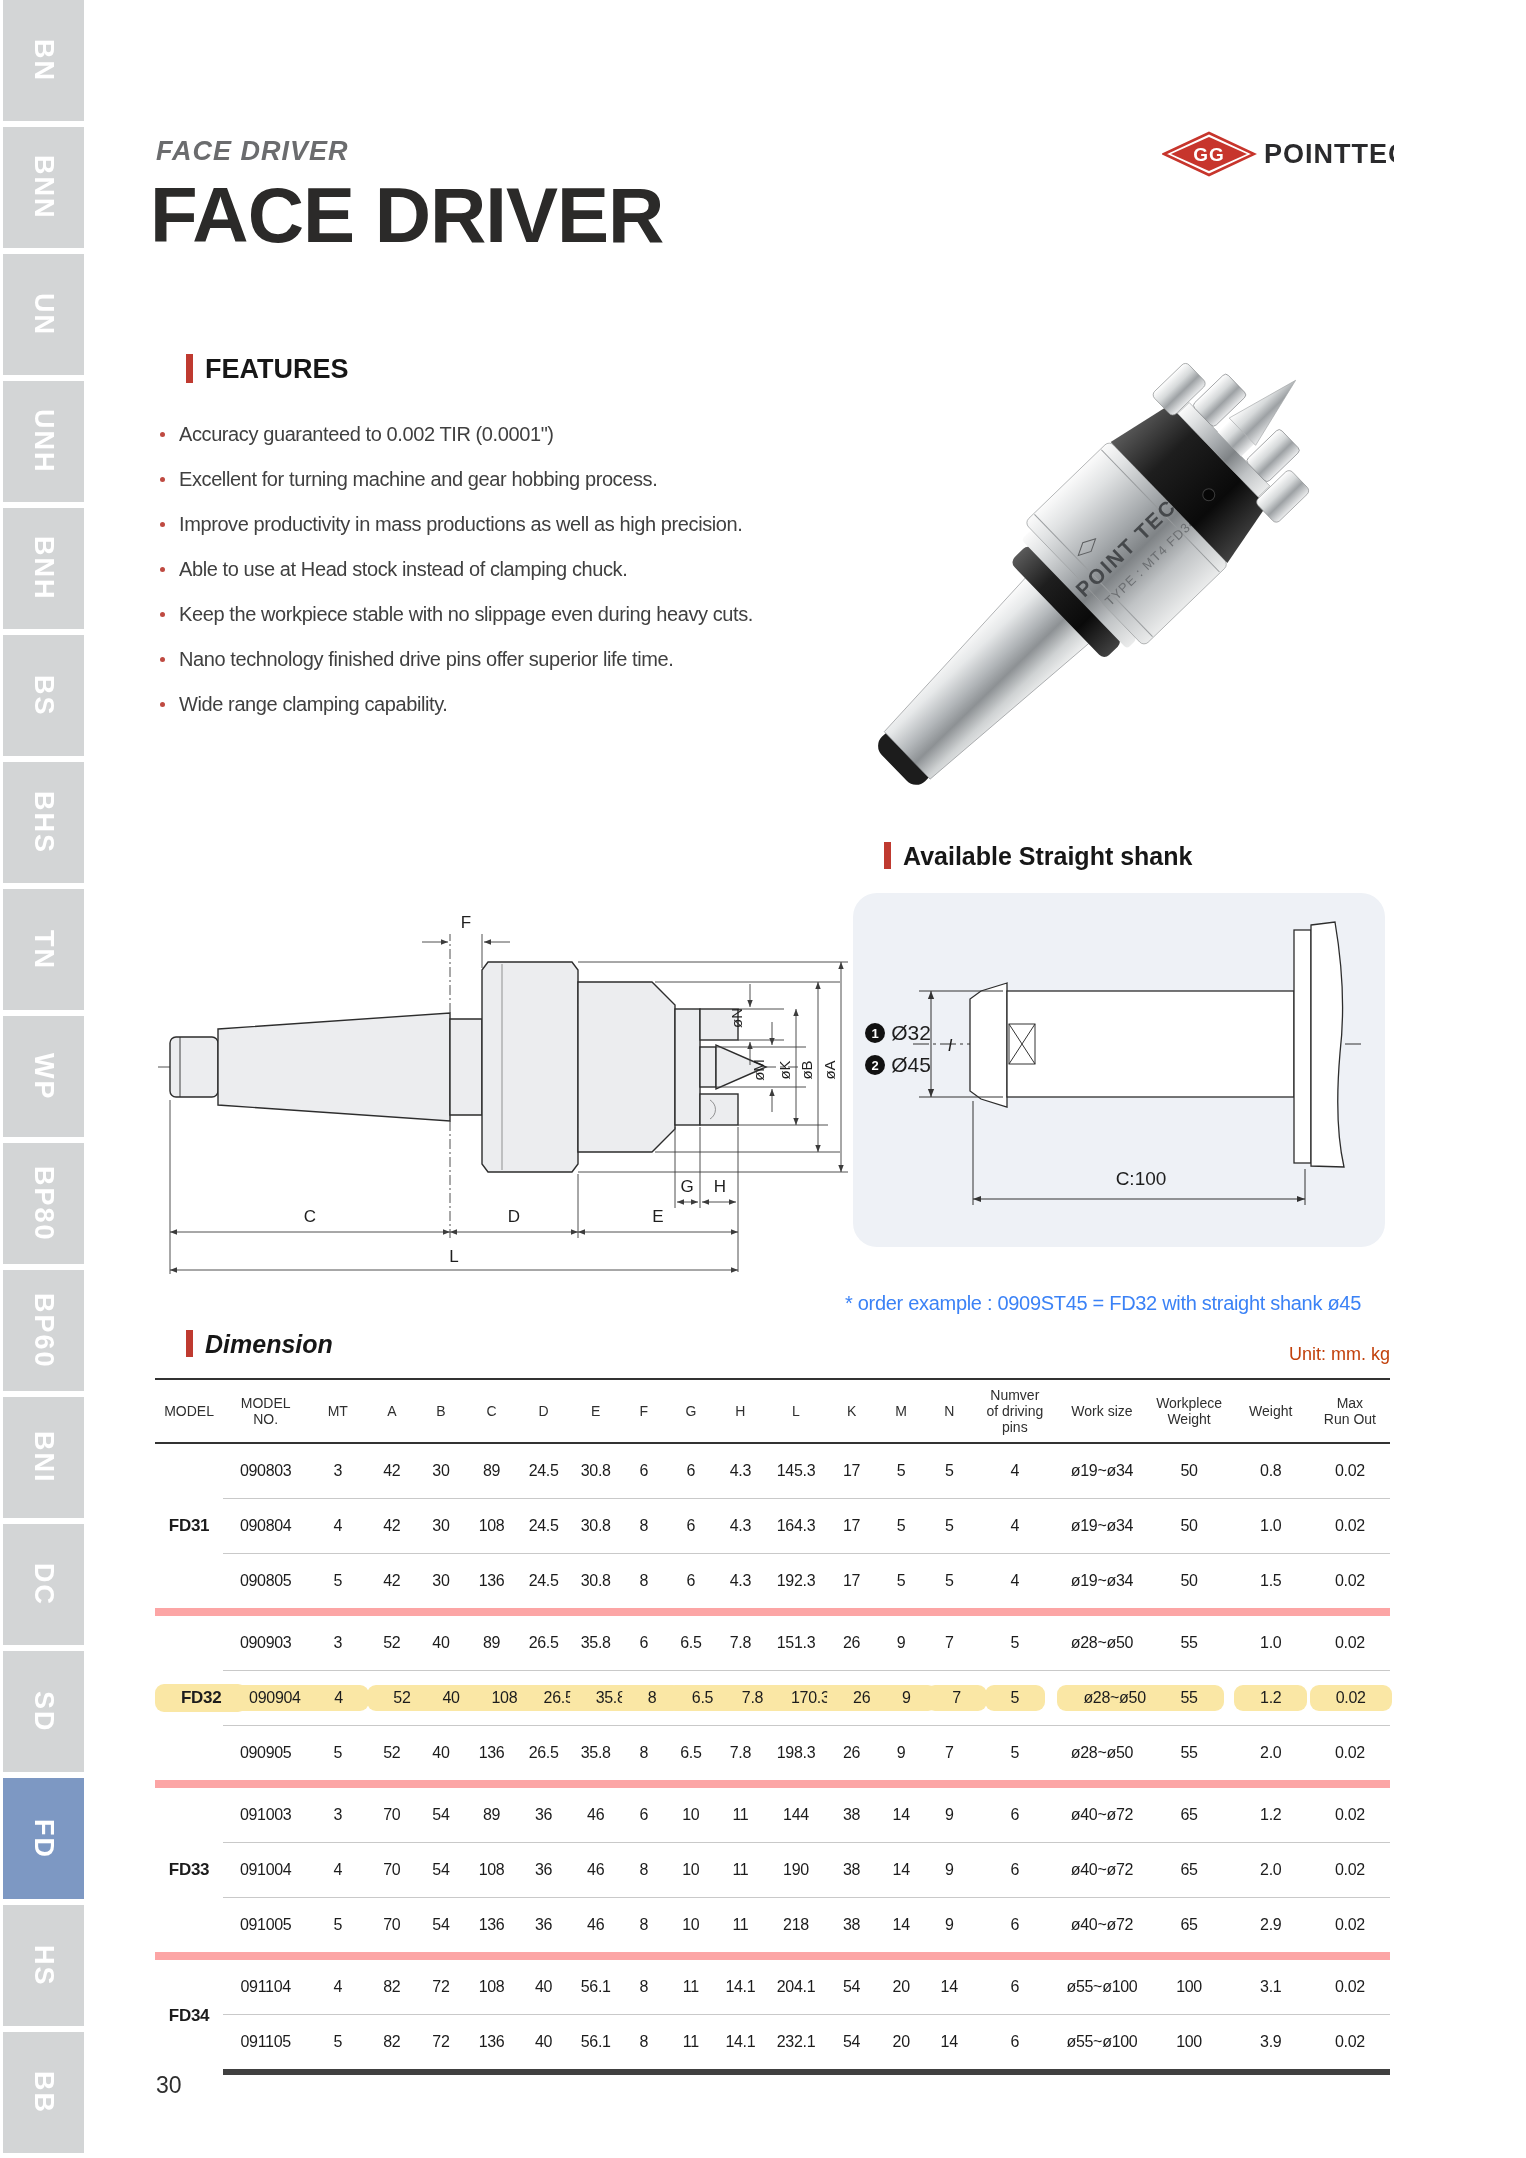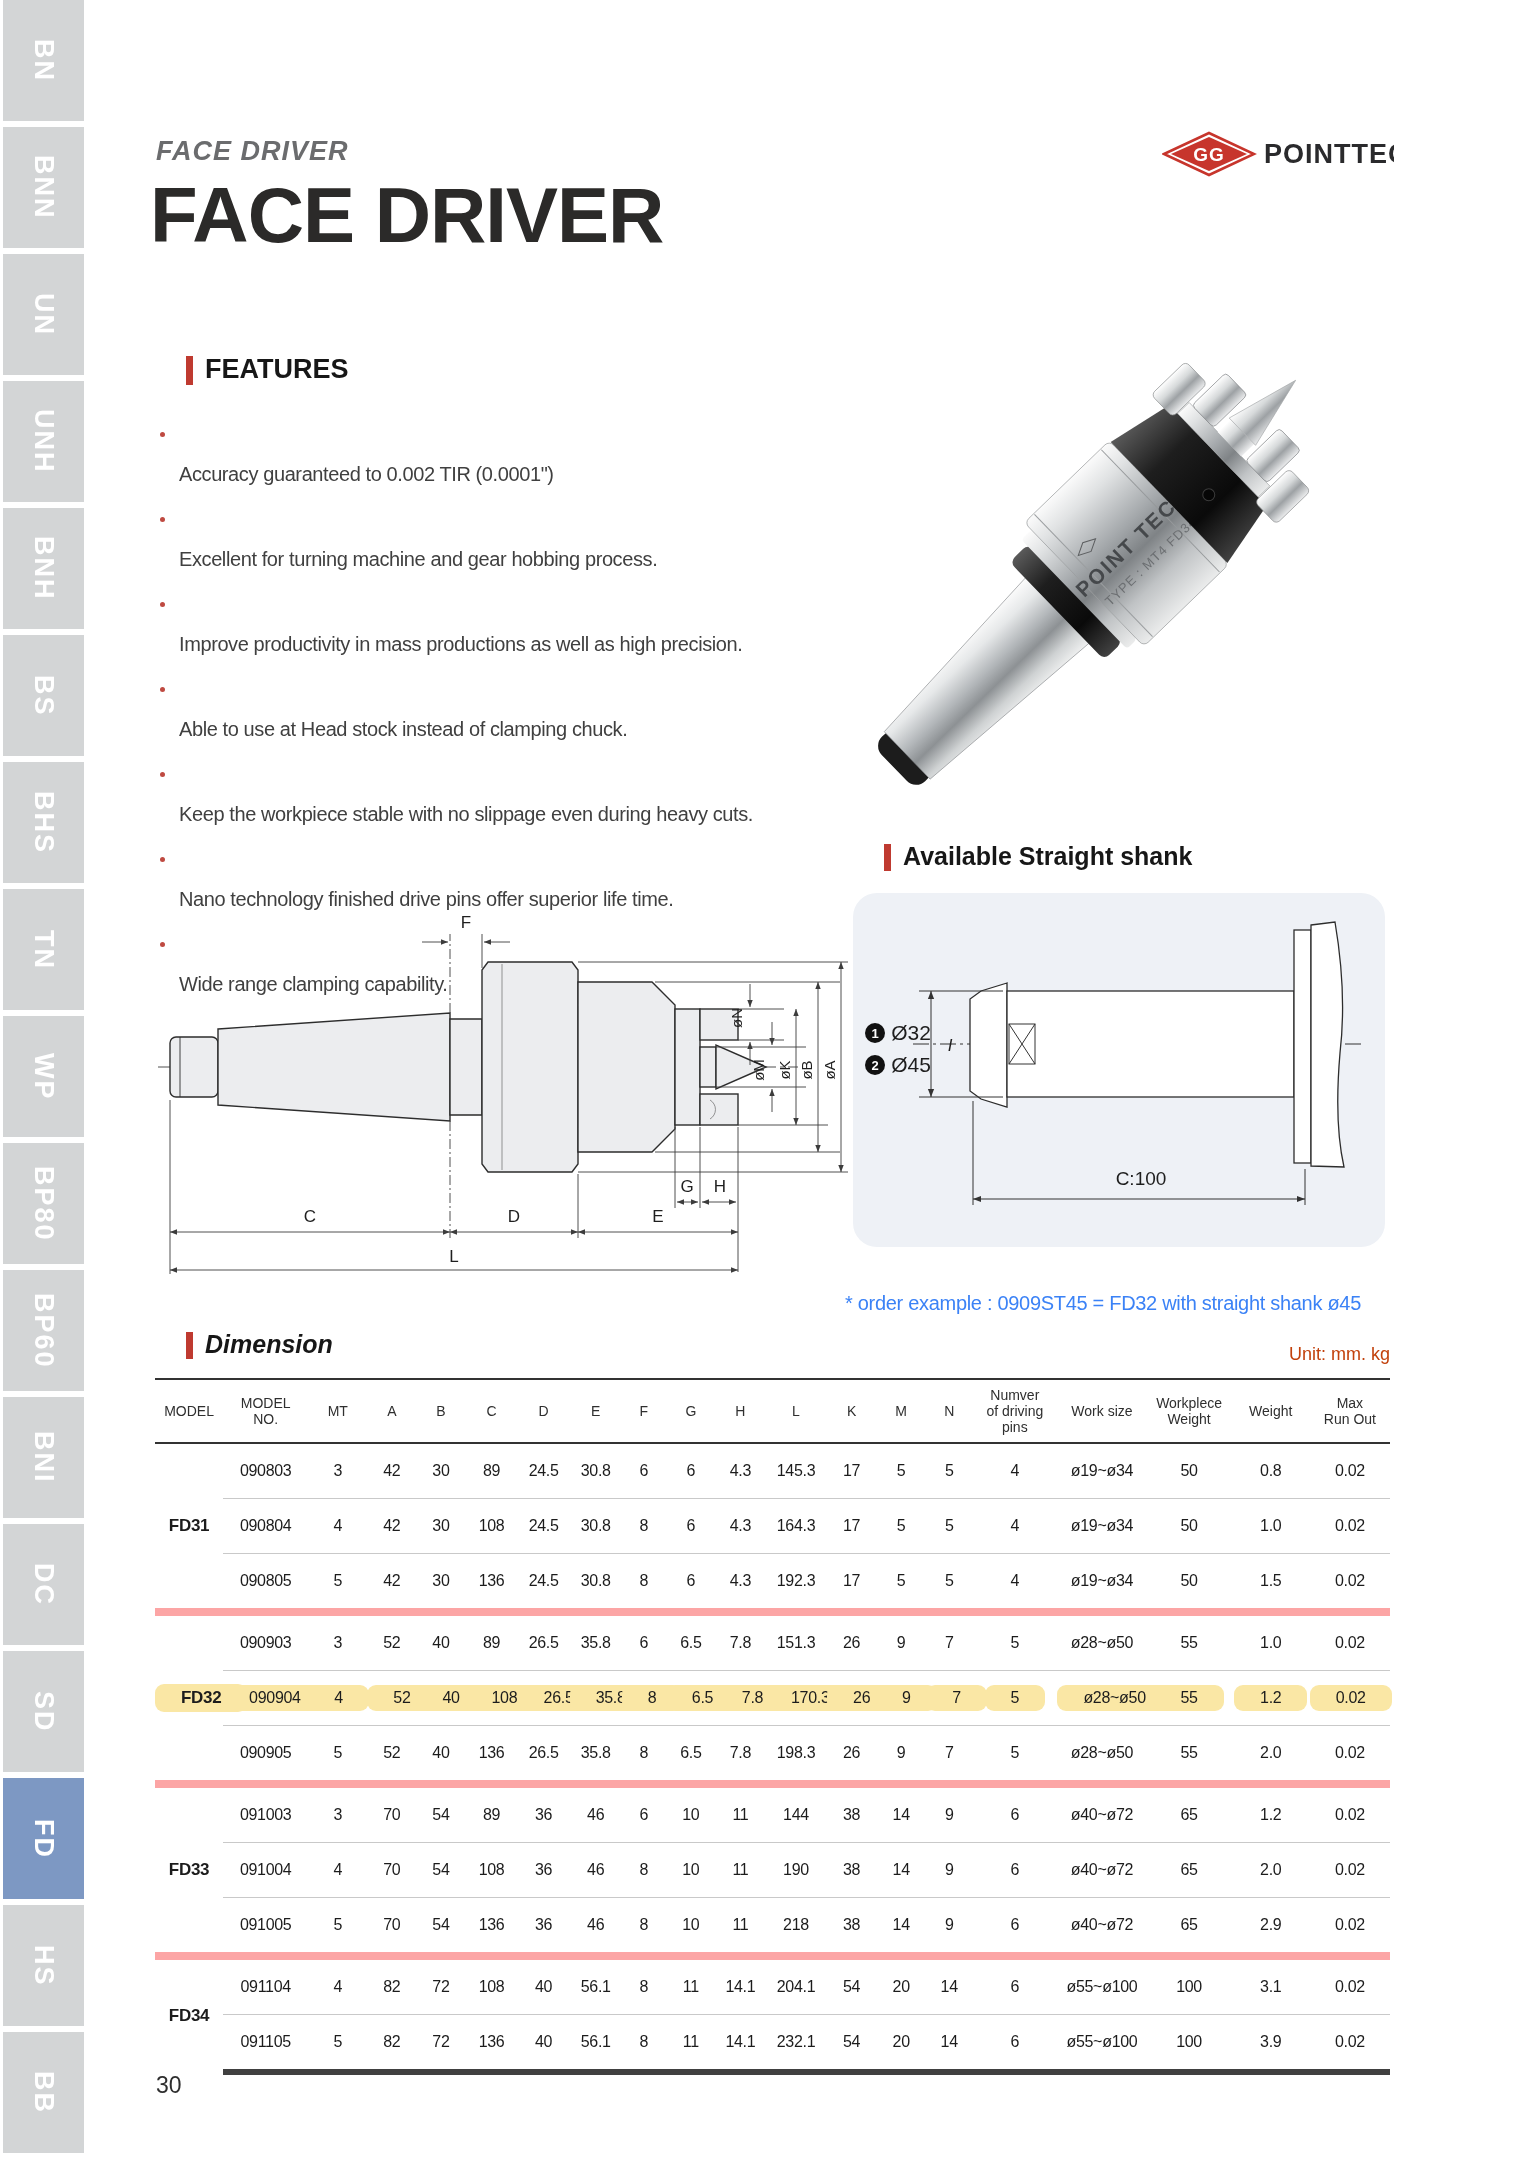--- a/index.html
+++ b/index.html
@@ -13,31 +13,31 @@
   .sidebar .tab.active{background:#7d98c3;}
   .sidebar .tab span{writing-mode:vertical-rl;color:#fff;font-weight:bold;font-size:27px;
                      letter-spacing:2px;}
   
   .category{position:absolute;left:156px;top:136px;font-size:27px;font-style:italic;
             font-weight:bold;color:#6b6c6e;letter-spacing:1px;}
   .big-title{position:absolute;left:150px;top:170px;font-size:78px;font-weight:800;
              color:#2b2a29;letter-spacing:-1px;}
   .logo{position:absolute;left:1162px;top:130px;}
   
-  .sec-head{position:absolute;display:flex;align-items:flex-end;padding-left:31px;}
+  .sec-head{position:absolute;display:flex;align-items:flex-start;padding-left:31px;}
   .sec-bar{width:7px;background:#bf3a30;margin-right:12px;}
   .sec-title{font-weight:700;color:#171717;}
   .features-head{left:155px;top:354px;}
   .features-head .sec-bar{height:29px;}
   .features-head .sec-title{font-size:27px;}
   .features-list{position:absolute;left:158px;top:424px;width:690px;}
   .feat{display:flex;align-items:flex-start;margin-bottom:25px;}
   .feat .dot{width:5px;height:5px;border-radius:50%;background:#bf4a41;margin:8px 14px 0 2px;
              flex:0 0 5px;}
-  .feat .ftext{font-size:20px;color:#404040;letter-spacing:-0.4px;line-height:1;margin-top:40px;}
+  .feat .ftext{font-size:20px;color:#404040;letter-spacing:-0.4px;line-height:1;}
   .shank-head{left:853px;top:842px;}
   .shank-head .sec-bar{height:27px;}
   .shank-head .sec-title{font-size:25px;}
   .dim-head{left:155px;top:1330px;}
   .dim-head .sec-bar{height:27px;}
   .dim-head .sec-title{font-size:25px;font-style:italic;}
   
   .shank-box{position:absolute;left:853px;top:893px;width:532px;height:354px;background:#eef1f6;
              border-radius:24px;}
   .shank-note{position:absolute;left:845px;top:1292px;width:548px;font-size:20px;color:#3b82f6;

